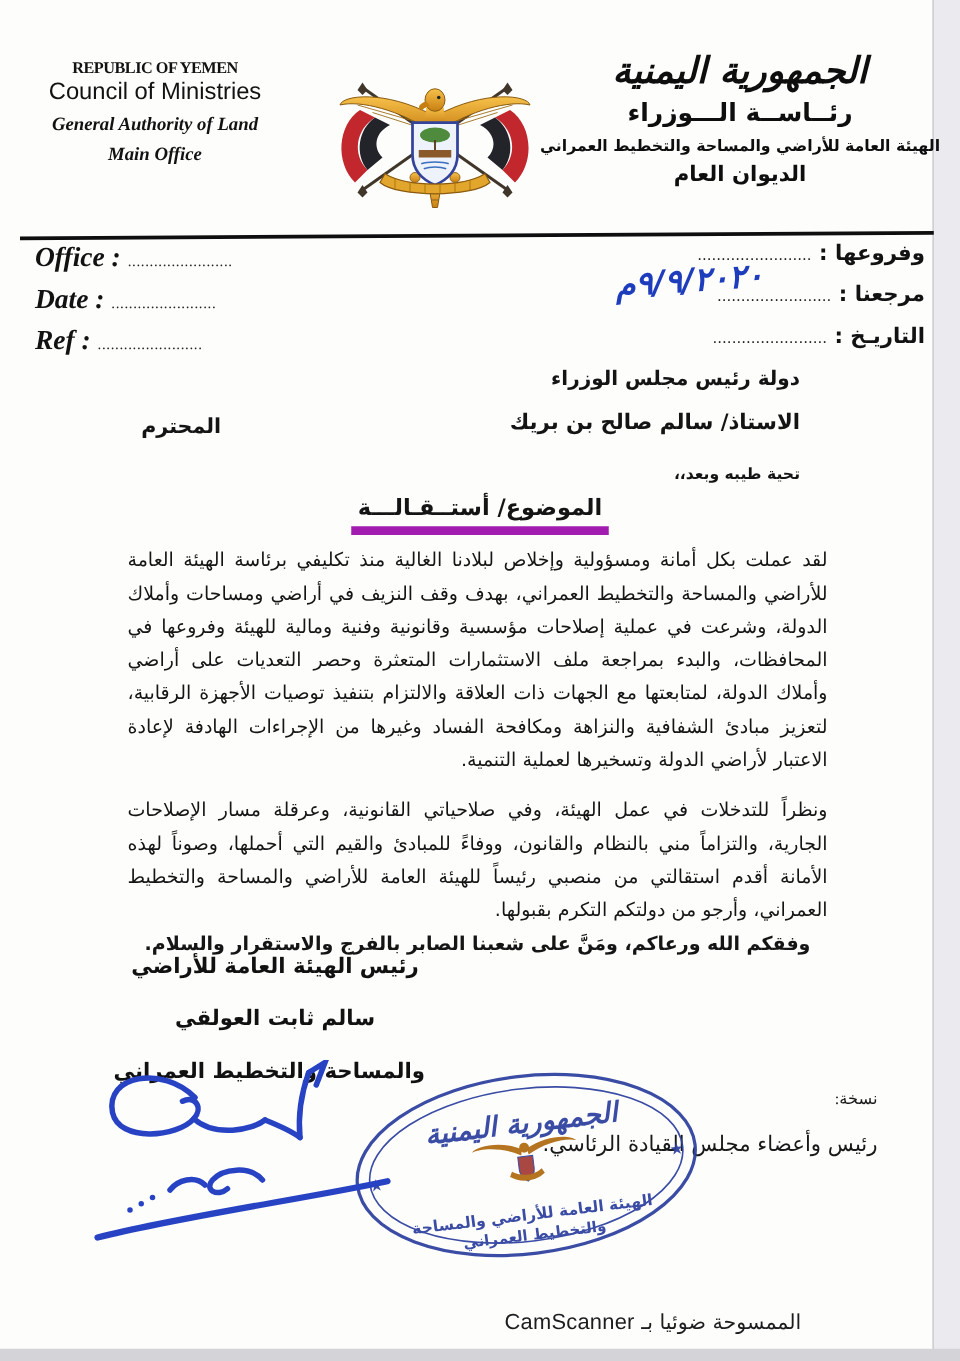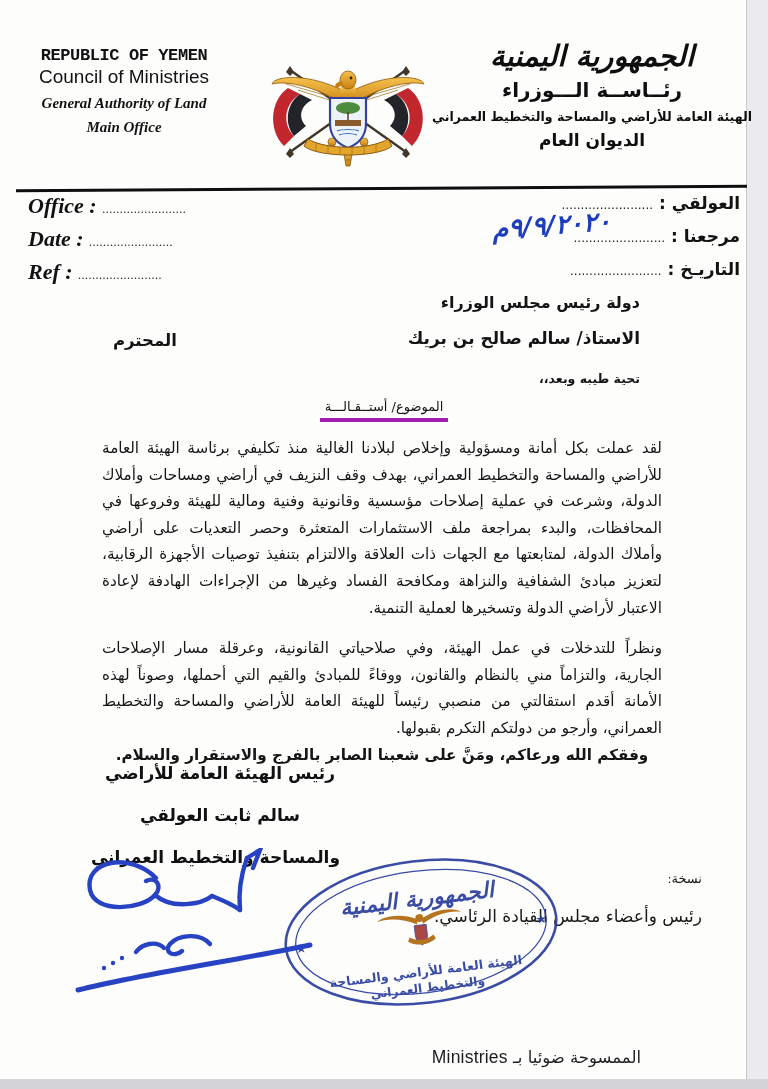--- a/index.html
+++ b/index.html
@@ -7,21 +7,21 @@
     position:relative; width:768px; height:1089px; margin:0 auto;
     background:#fdfdfc; overflow:hidden; color:#141414;
     font-family:"DejaVu Sans", sans-serif;
   }
   .right-band { position:absolute; top:0; right:0; width:21px; height:100%;
     background:#eaeaef; border-left:1px solid #c6c6cd; }
   .bottom-band { position:absolute; left:0; bottom:0; width:100%; height:10px; background:#d3d3d8; }
 
   
   .lh-left { position:absolute; left:22px; top:46px; width:204px; text-align:center; color:#121212; }
-  .lh-left .l1 { font-family:Liberation Mono, monospace; font-size:17px; font-weight:700; letter-spacing:-0.4px; }
+  .lh-left .l1 { font-family:Liberation Serif, serif; font-size:13px; font-weight:700; letter-spacing:-0.4px; }
   .lh-left .l2 { font-family:"Liberation Sans",sans-serif; font-size:19px; margin-top:1px; }
   .lh-left .it  { font-family:"Liberation Serif",serif; font-style:italic; font-weight:700; font-size:15px; margin-top:7px; white-space:nowrap; }
   .lh-right { position:absolute; left:430px; top:38px; width:324px; text-align:center; direction:rtl; color:#0e0e0e; }
   .lh-right .calli  { font-size:29px; font-weight:700; font-style:italic; line-height:1.25; }
   .lh-right .pm     { font-size:20px; font-weight:700; margin-top:4px; }
   .lh-right .auth   { font-size:12.6px; font-weight:700; margin-top:7px; white-space:nowrap; }
   .lh-right .bureau { font-size:17px; font-weight:700; margin-top:6px; }
   .rule { position:absolute; left:16px; top:187px; width:731px; height:3px; background:#0e0e0e; transform:rotate(-0.35deg); }
 
   
@@ -35,22 +35,22 @@
     font-size:26px; font-weight:700; font-style:italic; transform:rotate(-4deg); white-space:nowrap; }
 
   
   .recipient1 { position:absolute; right:128px; top:293px; direction:rtl; font-weight:700; font-size:16px; }
   .recipient2-name { position:absolute; right:128px; top:328px; direction:rtl; font-weight:700; font-size:17px; }
   .recipient2-hon  { position:absolute; left:113px; top:331px; direction:rtl; font-weight:700; font-size:16.5px; }
   .greeting { position:absolute; right:128px; top:371px; direction:rtl; font-weight:700; font-size:12.5px; }
 
   
   .subject { position:absolute; left:0; top:396px; width:100%; text-align:center; }
-  .subject span { display:inline-block; direction:rtl; font-weight:400; font-size:13px;
-    border-bottom:4px solid #a21caf; padding:0 5px 4px; }
+  .subject span { display:inline-block; direction:rtl; font-weight:700; font-size:18px;
+    border-bottom:7px solid #a21caf; padding:0 5px 4px; }
 
   
   .body-text { position:absolute; left:102px; top:435px; width:560px; direction:rtl;
     font-size:15.2px; line-height:26.6px; color:#151515; text-align:justify; }
   .body-text p { margin:0; }
   .body-text .p2 { margin-top:14px; }
   .closing { margin-top:16px; text-align:center; font-weight:700; font-size:15.2px; }
 
   
   .sig-block { position:absolute; left:100px; top:763px; width:240px; direction:rtl;
@@ -160,21 +160,21 @@
 
   <div class="rule"></div>
 
   <div class="ref-left">
     <div class="row"><span>Office</span> : <span class="dots">........................</span></div>
     <div class="row"><span>Date</span> : <span class="dots">........................</span></div>
     <div class="row"><span>Ref</span> : <span class="dots">........................</span></div>
   </div>
 
   <div class="ref-right">
-    <div class="row"><span>العولقي</span> : <span class="dots">........................</span></div>
+    <div class="row"><span>وفروعها</span> : <span class="dots">........................</span></div>
     <div class="row"><span>مرجعنا</span> : <span class="dots">........................</span></div>
     <div class="row"><span>التاريـخ</span> : <span class="dots">........................</span></div>
   </div>
 
   <div class="hand-date">٩/٩/٢٠٢٠م</div>
 
   <div class="recipient1">دولة رئيس مجلس الوزراء</div>
   <div class="recipient2-name">الاستاذ/ سالم صالح بن بريك</div>
   <div class="recipient2-hon">المحترم</div>
   <div class="greeting">تحية طيبه وبعد،،</div>
@@ -233,16 +233,16 @@
     </g>
     <g fill="#2743c4">
       <circle cx="62" cy="110" r="2.2"></circle>
         <circle cx="53" cy="115" r="2.2"></circle>
         <circle cx="44" cy="120" r="2.2"></circle>
     </g>
   </svg>
 
   <div class="footer-scan">
     <span>الممسوحة ضوئيا بـ</span>
-    <span class="brand">Ministries</span>
+    <span class="brand">CamScanner</span>
   </div>
 
 </div>
 
 </body></html>

